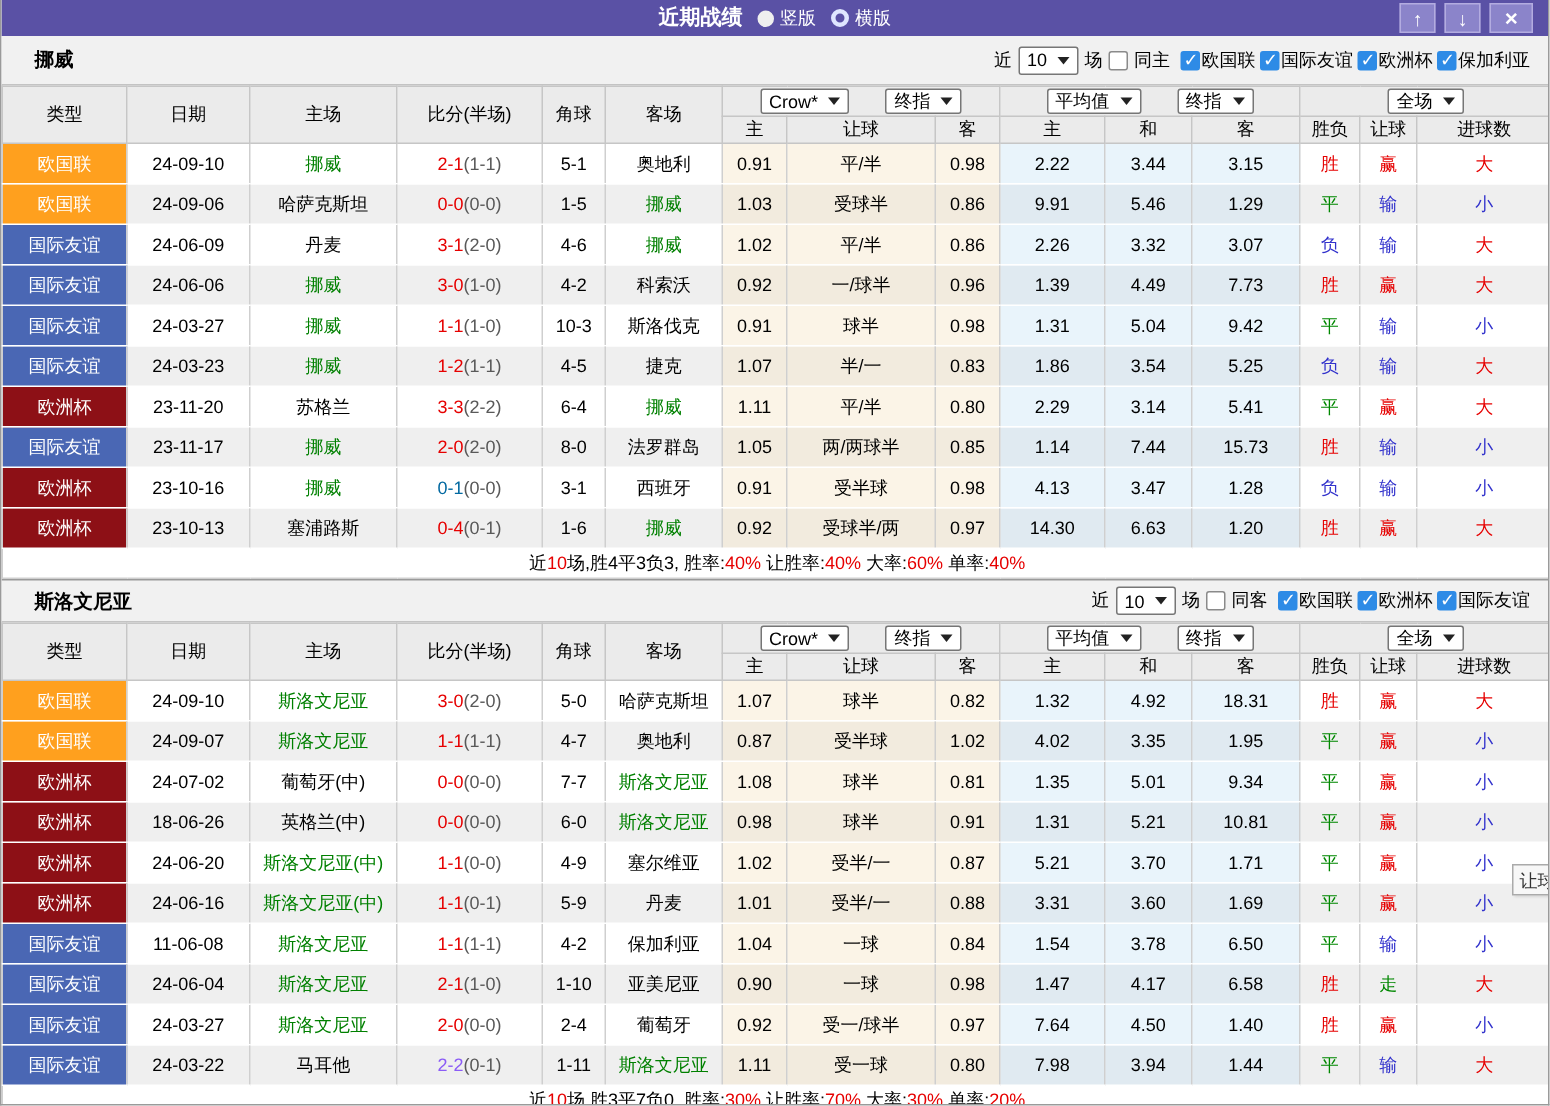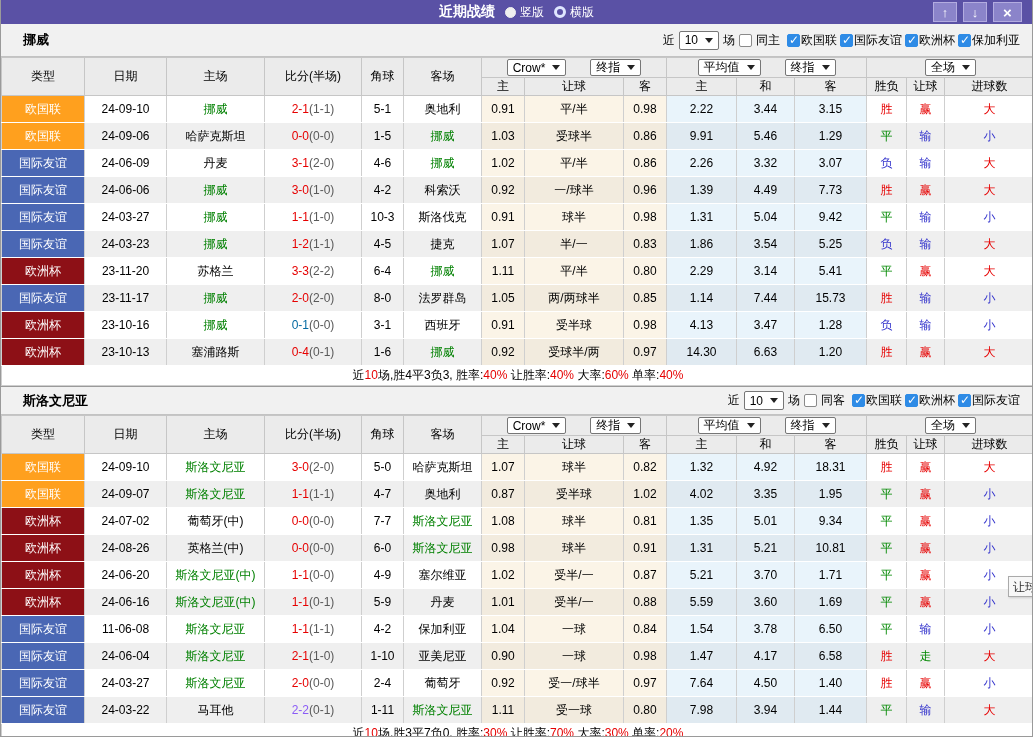--- a/index.html
+++ b/index.html
@@ -524,21 +524,21 @@
             <td class="c-hcap">0.81</td>
             <td class="c-avg">1.35</td>
             <td class="c-avg">5.01</td>
             <td class="c-avg">9.34</td>
             <td class="c-plain" style="color: rgb(0, 136, 0);">平</td>
             <td class="c-plain" style="color: rgb(230, 0, 0);">赢</td>
             <td class="c-plain" style="color: rgb(50, 50, 204);">小</td>
           </tr>
           <tr class="even">
             <td class="c-league" style="color: rgb(255, 255, 255); background: rgb(141, 16, 22);">欧洲杯</td>
-            <td class="c-plain">24-08-26</td>
+            <td class="c-plain">18-06-26</td>
             <td class="c-plain">英格兰(中)</td>
             <td class="c-plain"><span style="color: rgb(230, 0, 0);">0-0</span><span class="half">(0-0)</span></td>
             <td class="c-plain">6-0</td>
             <td class="c-plain" style="color: rgb(0, 128, 0);">斯洛文尼亚</td>
             <td class="c-hcap">0.98</td>
             <td class="c-hcap">球半</td>
             <td class="c-hcap">0.91</td>
             <td class="c-avg">1.31</td>
             <td class="c-avg">5.21</td>
             <td class="c-avg">10.81</td>
@@ -566,21 +566,21 @@
           <tr class="even">
             <td class="c-league" style="color: rgb(255, 255, 255); background: rgb(141, 16, 22);">欧洲杯</td>
             <td class="c-plain">24-06-16</td>
             <td class="c-plain" style="color: rgb(0, 128, 0);">斯洛文尼亚(中)</td>
             <td class="c-plain"><span style="color: rgb(230, 0, 0);">1-1</span><span class="half">(0-1)</span></td>
             <td class="c-plain">5-9</td>
             <td class="c-plain">丹麦</td>
             <td class="c-hcap">1.01</td>
             <td class="c-hcap">受半/一</td>
             <td class="c-hcap">0.88</td>
-            <td class="c-avg">5.59</td>
+            <td class="c-avg">3.31</td>
             <td class="c-avg">3.60</td>
             <td class="c-avg">1.69</td>
             <td class="c-plain" style="color: rgb(0, 136, 0);">平</td>
             <td class="c-plain" style="color: rgb(230, 0, 0);">赢</td>
             <td class="c-plain" style="color: rgb(50, 50, 204);">小</td>
           </tr>
           <tr class="odd">
             <td class="c-league" style="color: rgb(255, 255, 255); background: rgb(74, 103, 180);">国际友谊</td>
             <td class="c-plain">11-06-08</td>
             <td class="c-plain" style="color: rgb(0, 128, 0);">斯洛文尼亚</td>

